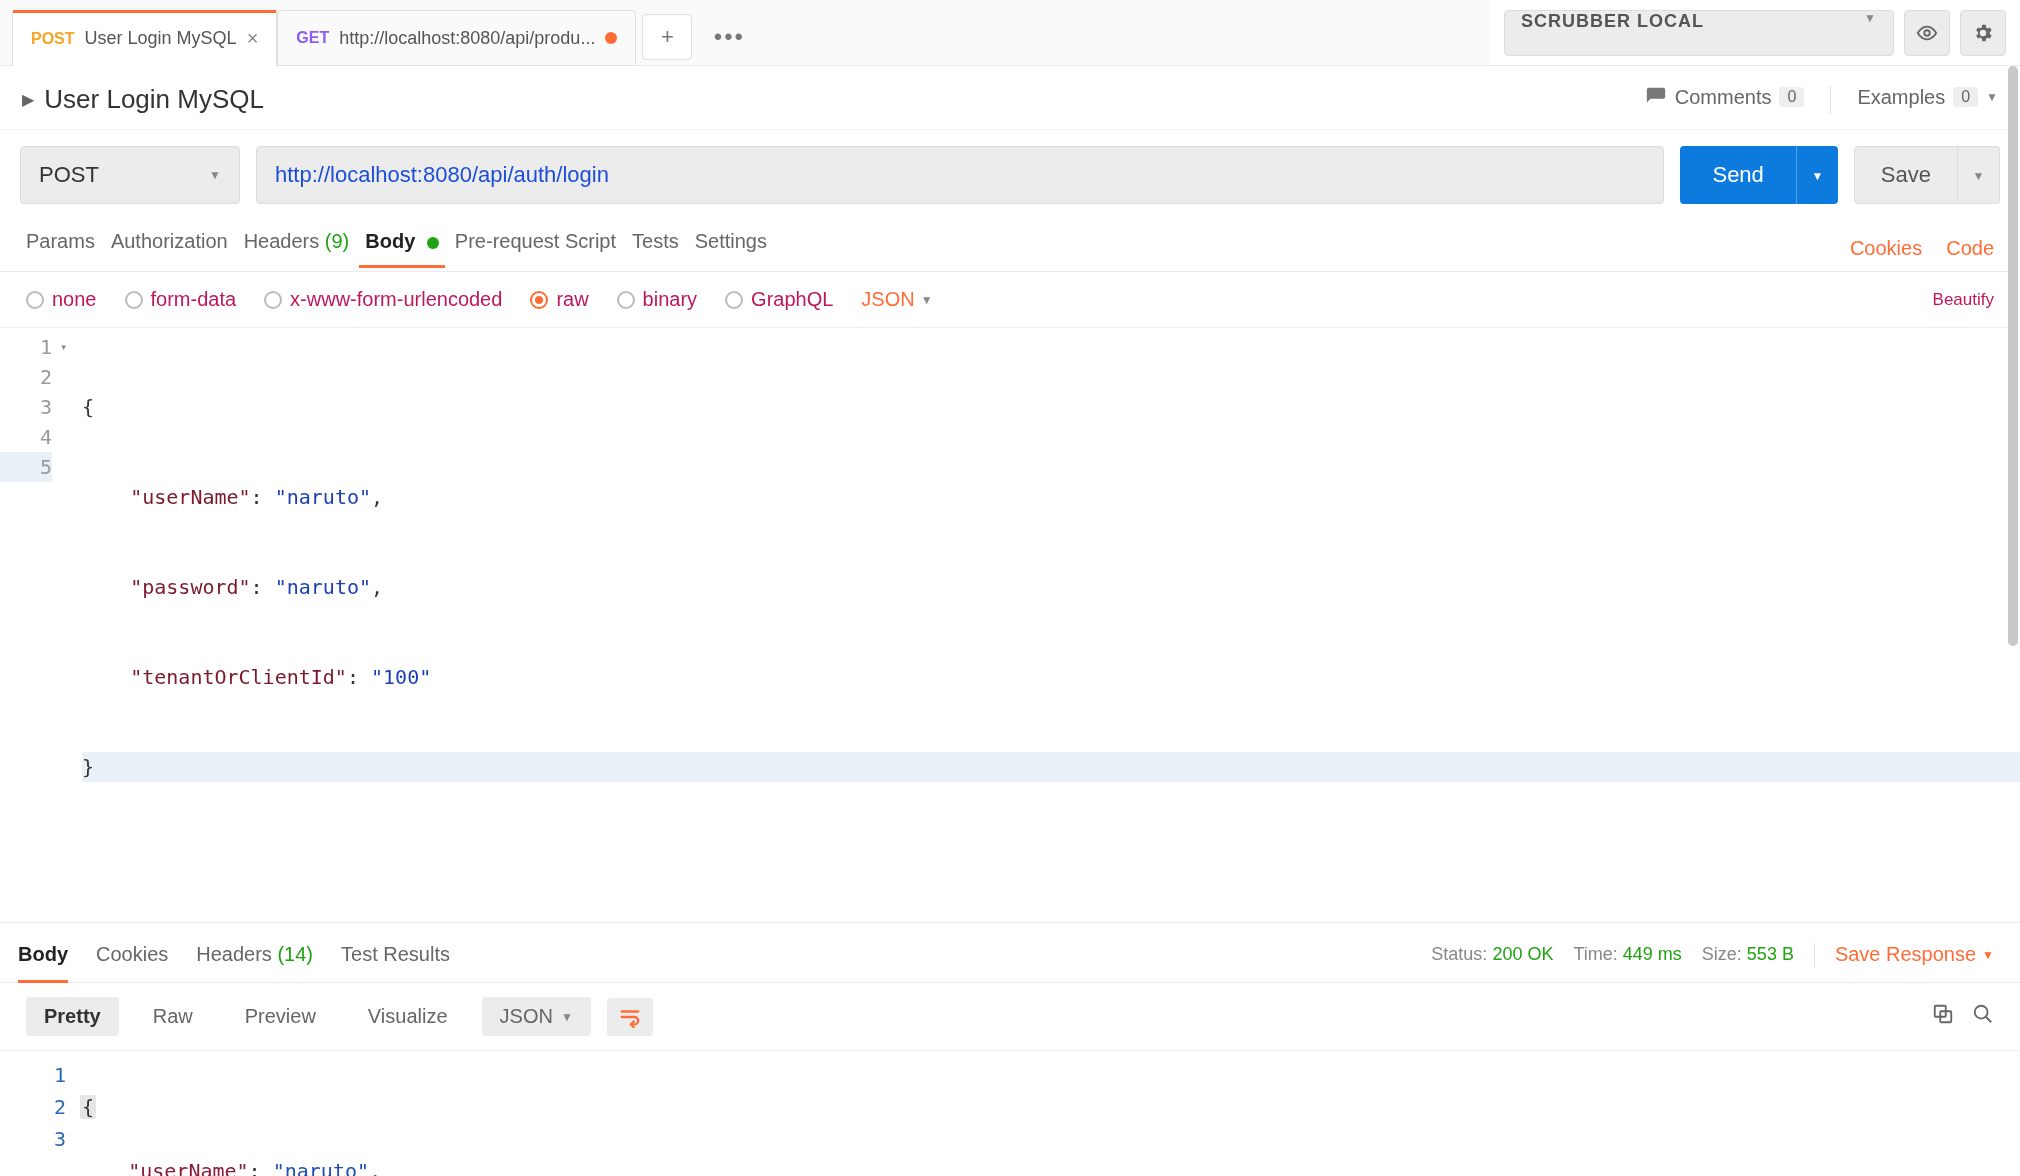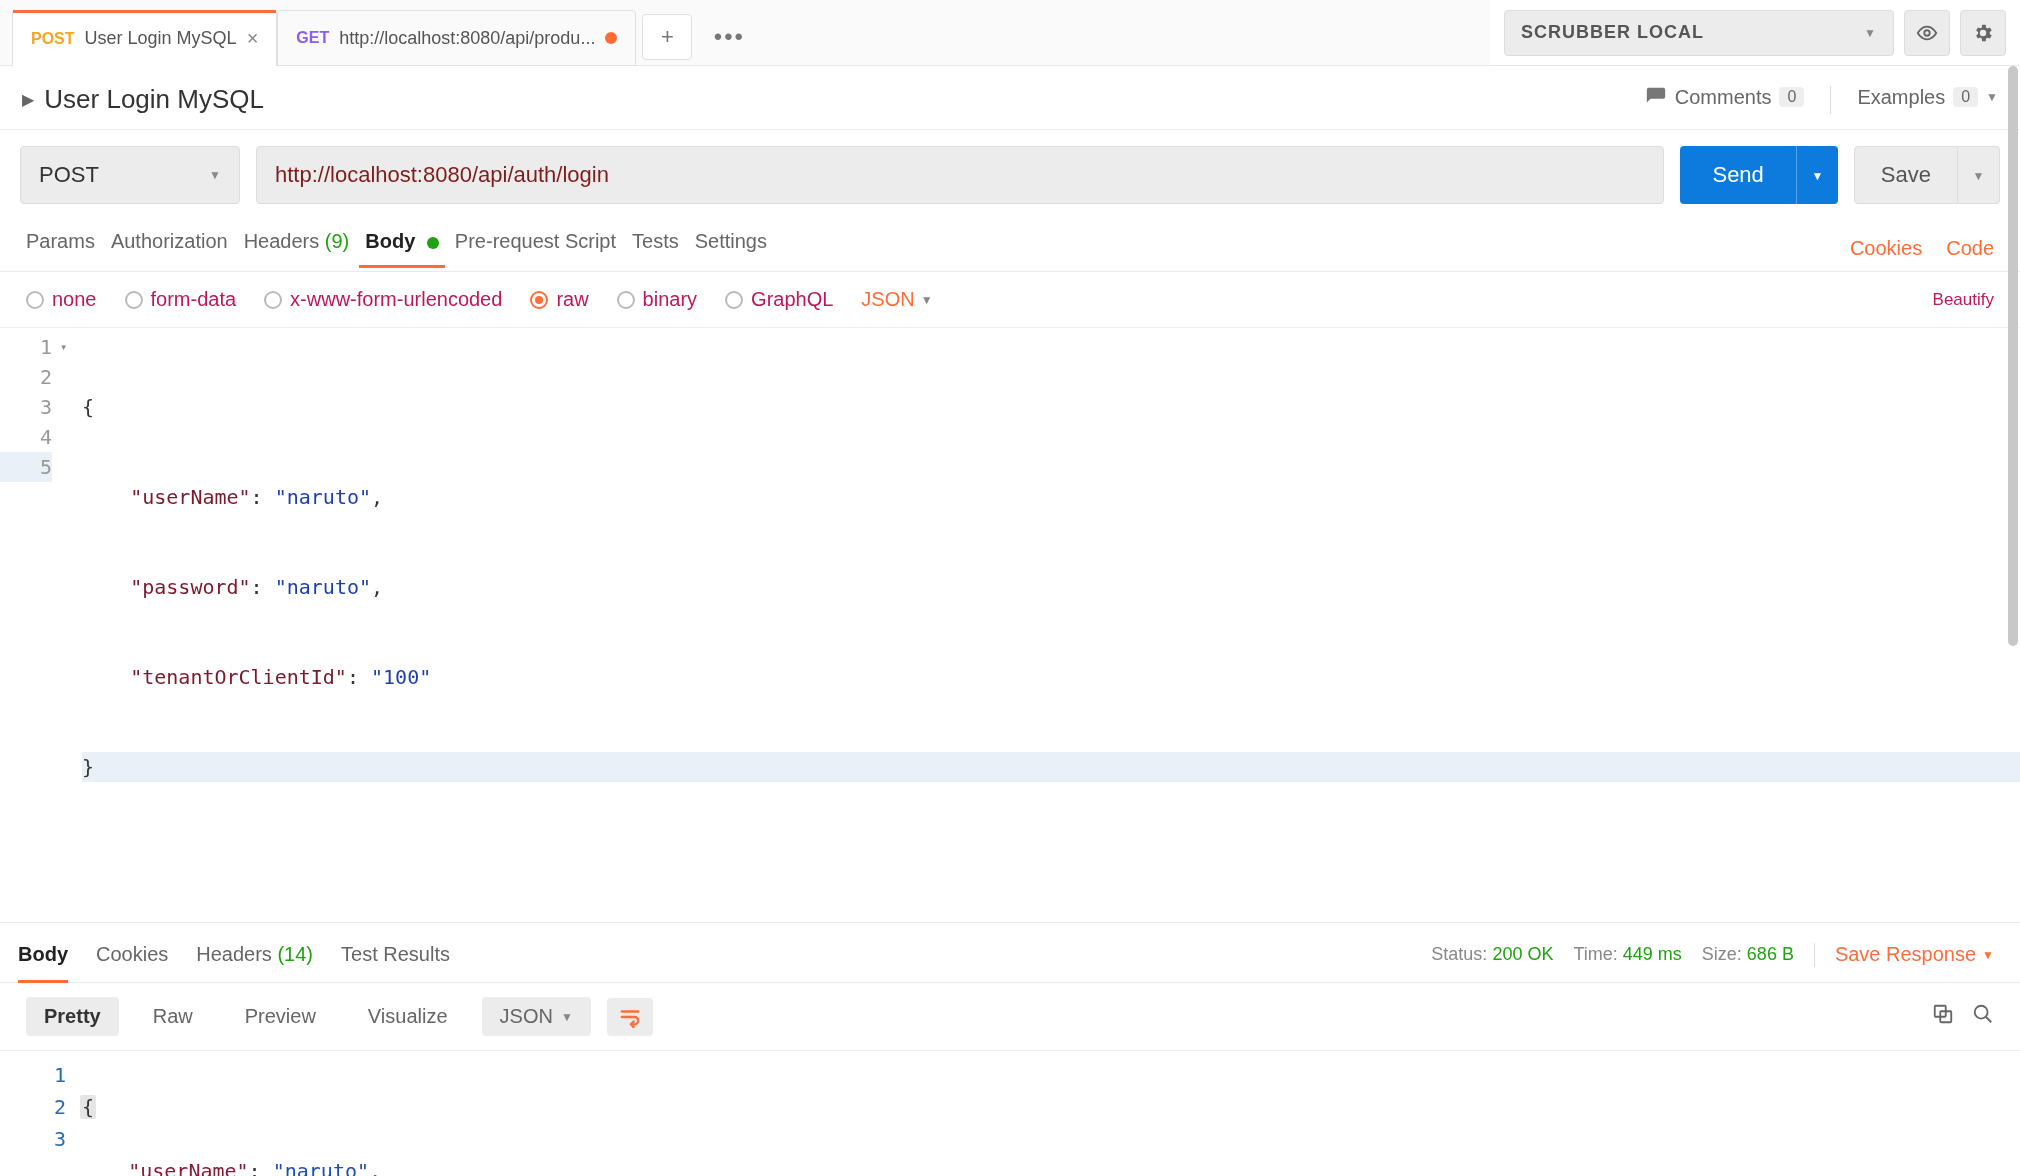--- a/index.html
+++ b/index.html
@@ -40,21 +40,21 @@
   .tab-dot { width:12px; height:12px; border-radius:50%; background:#ff6c37; display:inline-block; }
   .tab-add, .tab-more {
     width: 50px; height: 46px; border:1px solid #e0e0e0; border-radius:4px;
     display:flex; align-items:center; justify-content:center; margin: 0 6px 6px 6px;
     font-size: 22px; color:#777; background:#fff; cursor:pointer;
   }
   .tab-more { border:none; background:transparent; font-size:24px; letter-spacing:2px;}
 
   .env-bar { display:flex; align-items:center; gap:10px; padding: 10px 14px; background:#fff; }
   .env-select {
-    display:flex; align-items:center; justify-content:space-between;
+    display:flex; align-items:flex-start; justify-content:space-between;
     width: 390px; height:46px; padding: 0 16px;
     background:#ececec; border:1px solid #ddd; border-radius:4px;
     font-weight:700; color:#555; letter-spacing:1px; font-size:18px;
   }
   .sq-btn {
     width:46px; height:46px; background:#ececec; border:1px solid #ddd; border-radius:4px;
     display:flex; align-items:center; justify-content:center; color:#666; cursor:pointer;
   }
 
   
@@ -71,21 +71,21 @@
   .builder-row { display:flex; gap:16px; padding: 16px 20px 8px 20px; background:#fff; }
   .method-select {
     display:flex; align-items:center; justify-content:space-between;
     width: 220px; height:58px; padding:0 18px;
     background:#ececec; border:1px solid #ddd; border-radius:4px;
     font-size:22px; color:#333;
   }
   .url-input {
     flex:1; height:58px; padding:0 18px;
     background:#ececec; border:1px solid #ddd; border-radius:4px;
-    font-size:22px; color:#7f1d1d;
+    font-size:22px; color:#1d4ed8;
   }
   .send-group { display:flex; height:58px; }
   .btn-send {
     background:#0d7bdd; color:#fff; border:none; padding:0 32px;
     font-size:22px; border-radius:4px 0 0 4px;
   }
   .btn-send-caret {
     background:#0d7bdd; color:#fff; border:none; border-left:1px solid rgba(255,255,255,.3);
     width:42px; border-radius:0 4px 4px 0; font-size:14px;
   }
@@ -331,21 +331,21 @@
     <div class="resp-tab active">Body</div>
     <div class="resp-tab">Cookies</div>
     <div class="resp-tab">
       <span>Headers</span>
       <span class="green-count">(14)</span>
     </div>
     <div class="resp-tab">Test Results</div>
     <div class="resp-meta">
       <span><span>Status:</span> <span class="val">200 OK</span></span>
       <span><span>Time:</span> <span class="val">449 ms</span></span>
-      <span><span>Size:</span> <span class="val">686 B</span></span>
+      <span><span>Size:</span> <span class="val">553 B</span></span>
       <span style="width:1px; height:24px; background:#ddd; display:inline-block;"></span>
       <span class="save-resp">
         <span>Save Response</span>
         <span class="caret-down" style="color:#ff6c37;">▼</span>
       </span>
     </div>
   </div>
 
   <div class="resp-toolbar">
     <div class="chip active">Pretty</div>

